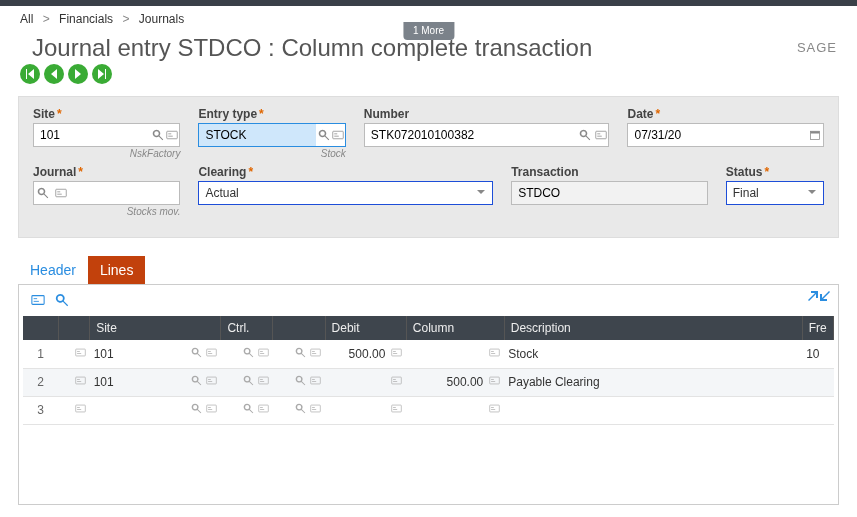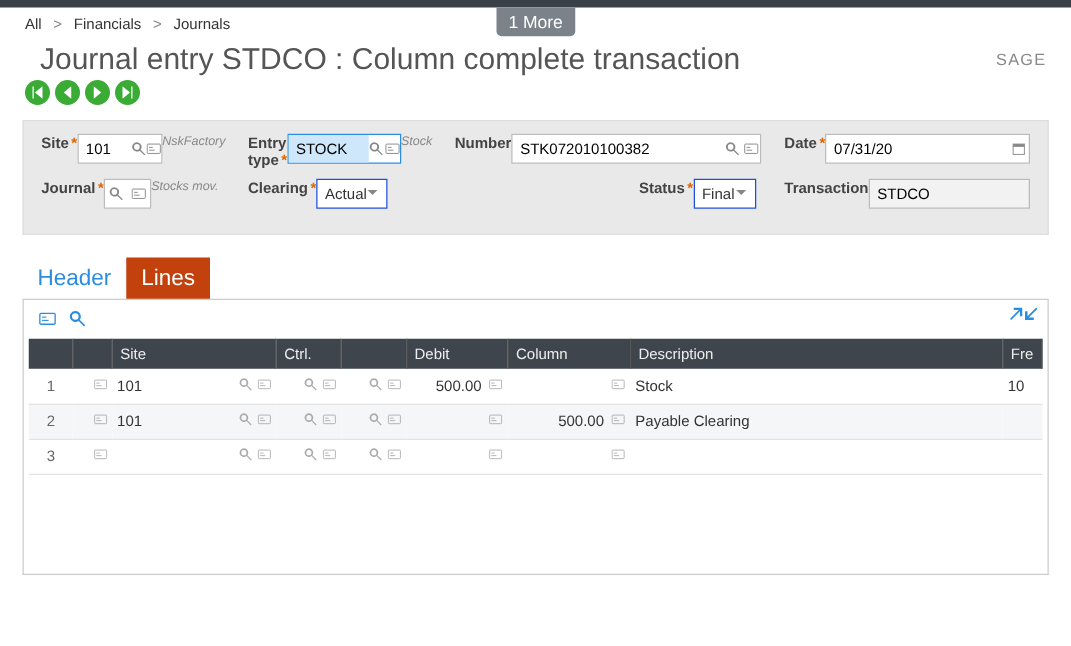--- a/index.html
+++ b/index.html
@@ -1,48 +1,48 @@
 <!DOCTYPE html>
 <html><head>
 <meta charset="utf-8">
 <style>
   * { box-sizing: border-box; }
   html, body { margin:0; padding:0; font-family: "Segoe UI", Arial, sans-serif; font-size:12px; color:#333; background:#fff; }
   .app { width:857px; height:517px; position:relative; overflow:hidden; border-top: 6px solid #3a4048; }
-  .one-more { position:absolute; top:0; left:50%; transform:translateX(-50%); background:#7b828a; color:#fff; font-size:14px; padding:3px 10px 4px; border-radius:0 0 4px 4px; z-index:10; }
+  .one-more { position:absolute; top:16px; left:50%; transform:translateX(-50%); background:#7b828a; color:#fff; font-size:10px; padding:3px 10px 4px; border-radius:0 0 4px 4px; z-index:10; }
   
   .breadcrumb { padding:6px 20px 0; font-size:12px; color:#555; }
   .breadcrumb span.item { color:#333; }
   .breadcrumb .sep { color:#888; margin:0 6px; }
   
   .page-head { display:flex; justify-content:space-between; align-items:flex-start; padding:4px 20px 0 20px;margin-left:12px; }
   .page-title { font-size:24px; font-weight:400; color:#555; margin:4px 0 2px; }
   .sage { font-size:13px; color:#888; letter-spacing:1px; margin-top:10px; }
   
   .nav-btns { padding:0 20px 8px; display:flex; gap:4px; }
   .circle { width:20px; height:20px; border-radius:50%; background:#3aab35; display:flex; align-items:center; justify-content:center; cursor:pointer; }
   .circle svg { fill:#fff; width:10px; height:10px; }
   
   .form-panel { margin:4px 18px 0; background:#e9e9e9; border:1px solid #ddd; padding:10px 14px 14px; }
   .form-row { display:flex; gap:18px; margin-bottom:6px; }
-  .field { display:flex; }
+  .field { display:flex; flex-direction:column; }
   .field-label { font-size:12px; font-weight:600; color:#444; margin-bottom:2px; }
   .req { color:#e06600; margin-left:2px; }
   .input-wrap { display:flex; align-items:center; background:#fff; border:1px solid #bbb; height:24px; }
   .input-wrap.selected { border:1px solid #2a8de0; }
   .input-wrap input { border:none; outline:none; height:22px; padding:0 6px; font-size:12px; width:100%; background:transparent; }
   .input-wrap input.sel-stock { background:#cfe7fb; color:#000; }
   .input-wrap.readonly { background:#f2f2f2; }
   .ic { width:18px; display:flex; align-items:center; justify-content:center; color:#888; cursor:pointer; }
   .ic svg { width:12px; height:12px; fill:#888; }
   .subtext { font-size:10px; color:#888; text-align:right; font-style:italic; margin-top:1px; }
   .select { display:flex; align-items:center; justify-content:space-between; background:#fff; border:1px solid #1d4ed8; height:24px; padding:0 6px; cursor:pointer; }
   
   .tabs { margin:18px 18px 0; display:flex; align-items:flex-end; border-bottom:1px solid #ccc; }
-  .tab { padding:6px 12px; font-size:18px; cursor:pointer; }
+  .tab { padding:6px 12px; font-size:14px; cursor:pointer; }
   .tab.header-tab { color:#2a8de0; }
   .tab.lines-tab { background:#c2410c; color:#fff; }
   
   .grid-area { margin:0 18px; border:1px solid #ccc; border-top:none; position:relative; padding:6px 4px 0; height:220px; background:#fff; }
   .grid-toolbar { display:flex; align-items:center; gap:10px; padding:2px 8px 6px; }
   .grid-toolbar .tool { color:#2a8de0; cursor:pointer; }
   .grid-toolbar svg { width:14px; height:14px; fill:#2a8de0; }
   .expand-icons { position:absolute; top:6px; right:8px; display:flex; gap:2px; }
   .expand-icons svg { width:10px; height:10px; fill:#2a8de0; }
   
@@ -201,34 +201,34 @@
     <div class="field" style="width:300px">
       <div class="field-label"><span>Clearing</span><span class="req">*</span></div>
       <div class="select">
         <span>Actual</span>
         <span><svg width="10" height="10" viewBox="0 0 10 10">
                 <path d="M1 3l4 4 4-4z" fill="#888"></path>
               </svg></span>
       </div>
     </div>
 
+    <div class="field" style="width:200px">
+      <div class="field-label">Transaction</div>
+      <div class="input-wrap readonly">
+        <input readonly="" value="STDCO" style="">
+      </div>
+    </div>
+
     <div class="field" style="width:100px; margin-left:auto">
       <div class="field-label"><span>Status</span><span class="req">*</span></div>
       <div class="select">
         <span>Final</span>
         <span><svg width="10" height="10" viewBox="0 0 10 10">
                 <path d="M1 3l4 4 4-4z" fill="#888"></path>
               </svg></span>
-      </div>
-    </div>
-
-    <div class="field" style="width:200px">
-      <div class="field-label">Transaction</div>
-      <div class="input-wrap readonly">
-        <input readonly="" value="STDCO" style="">
       </div>
     </div>
   </div>
 </div>
 
 <div class="tabs">
   <div class="tab header-tab">Header</div>
   <div class="tab lines-tab">Lines</div>
 </div>
 

